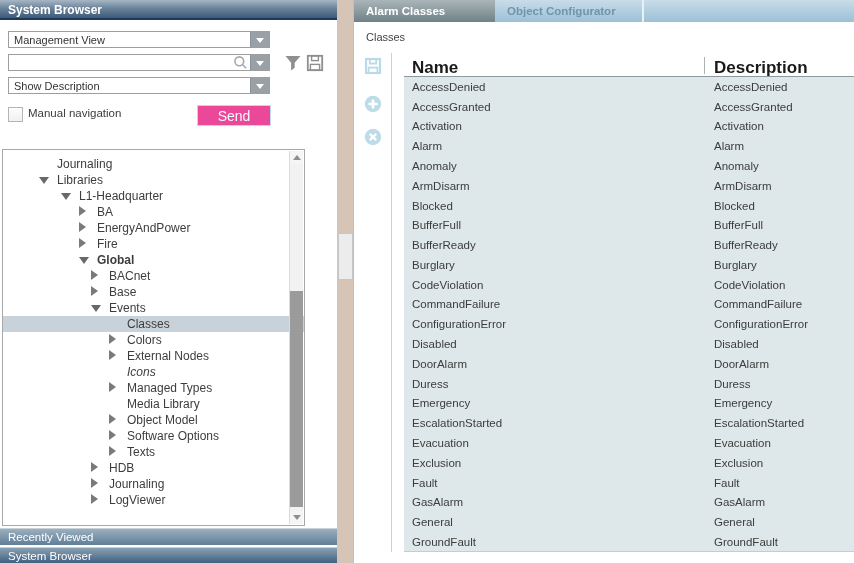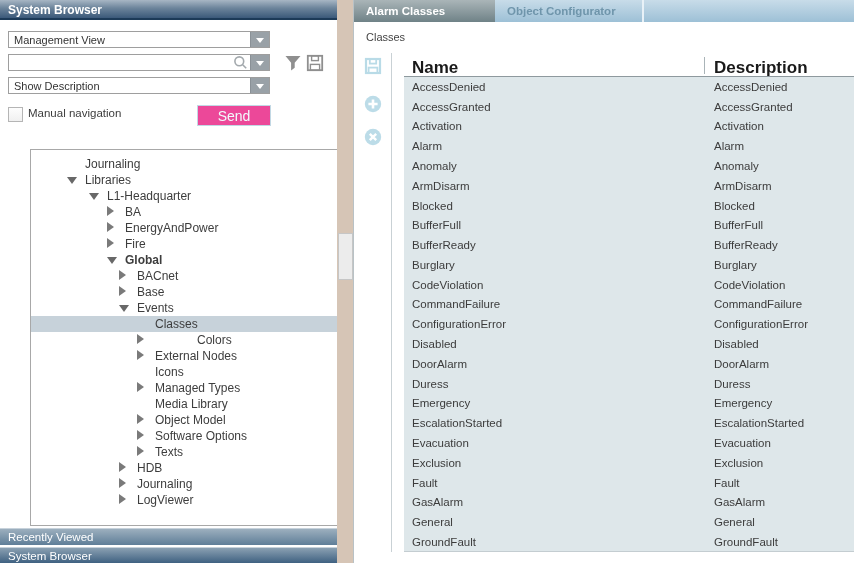--- a/index.html
+++ b/index.html
@@ -26,22 +26,22 @@
   .mag{position:absolute;right:21px;top:0px;}
   .icon-btn{position:absolute;background:none;border:none;padding:0;cursor:pointer;}
   .checkbox{position:absolute;left:8px;top:107px;width:13px;height:13px;border:1px solid #b5b5b5;
     background:linear-gradient(#fdfdfd,#f0f0f0);}
   .chk-label{position:absolute;left:28px;top:107px;font-size:11.5px;color:#3c3c3c;}
   .send-btn{position:absolute;left:197px;top:105px;width:74px;height:21px;background:#ec4899;
     border:1px solid #c2d8e4;color:#f2fafd;font-size:14px;text-align:center;line-height:19px;
     font-family:inherit;}
 
   
-  #tree-box{position:absolute;left:2px;top:149px;width:334px;height:377px;background:#fff;
-    border:1px solid #a8a8a8;box-sizing:border-box;overflow:hidden;margin-left:28px;}
+  #tree-box{position:absolute;left:2px;top:149px;width:303px;height:377px;background:#fff;
+    border:1px solid #a8a8a8;box-sizing:border-box;overflow:hidden;}
   #tree{position:absolute;left:0;top:6px;width:318px;}
   .tree-row{height:16px;display:flex;align-items:center;font-size:12px;color:#3d3d3d;
     white-space:nowrap;cursor:default;}
   .tree-row.selected{background:#c7d2da;}
   .arrow-slot{display:inline-block;width:18px;flex:0 0 18px;text-align:left;}
   .tri-down{display:inline-block;width:0;height:0;border-left:5px solid transparent;
     border-right:5px solid transparent;border-top:7px solid #686868;}
   .tri-right{display:inline-block;width:0;height:0;border-top:5px solid transparent;
     border-bottom:5px solid transparent;border-left:7px solid #7a7a7a;}
   
@@ -186,29 +186,29 @@
             <span class="tree-label">Base</span>
           </div>
           <div class="tree-row" style="padding-left: 88px;">
             <span class="arrow-slot"><span class="tri-down"></span></span>
             <span class="tree-label">Events</span>
           </div>
           <div class="tree-row selected" style="padding-left: 106px;">
             <span class="arrow-slot"></span>
             <span class="tree-label">Classes</span>
           </div>
-          <div class="tree-row" style="padding-left: 106px; gap: 42px;">
+          <div class="tree-row" style="padding-left: 106px;">
             <span class="arrow-slot"><span class="tri-right"></span></span>
             <span class="tree-label">Colors</span>
           </div>
           <div class="tree-row" style="padding-left: 106px;">
             <span class="arrow-slot"><span class="tri-right"></span></span>
             <span class="tree-label">External Nodes</span>
           </div>
-          <div class="tree-row" style="padding-left: 106px;">
+          <div class="tree-row" style="padding-left: 106px; font-style: italic;">
             <span class="arrow-slot"></span>
             <span class="tree-label">Icons</span>
           </div>
           <div class="tree-row" style="padding-left: 106px;">
             <span class="arrow-slot"><span class="tri-right"></span></span>
             <span class="tree-label">Managed Types</span>
           </div>
           <div class="tree-row" style="padding-left: 106px;">
             <span class="arrow-slot"></span>
             <span class="tree-label">Media Library</span>

